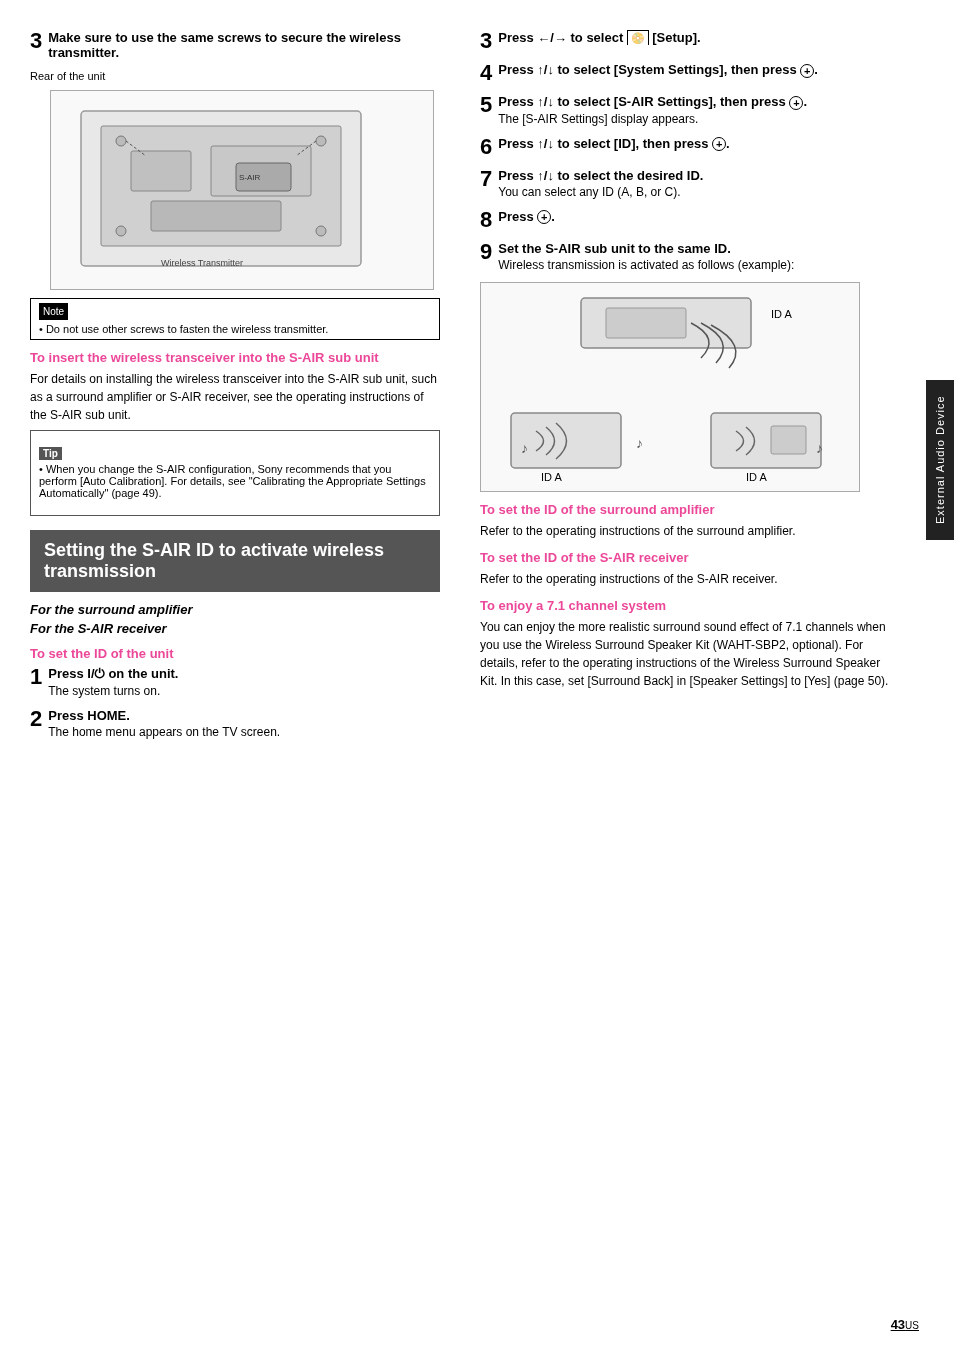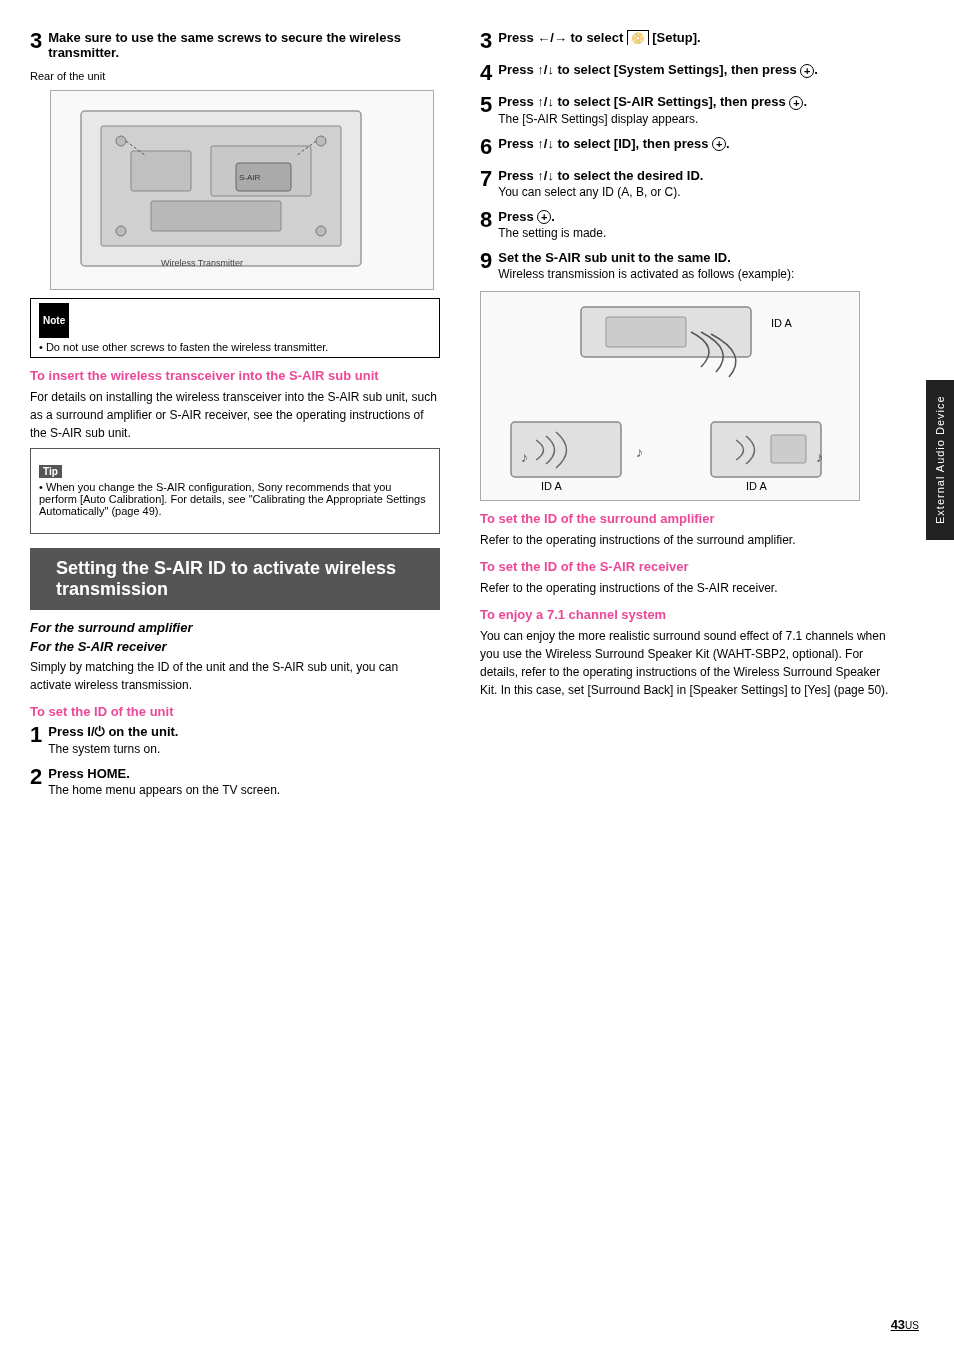--- a/index.html
+++ b/index.html
@@ -67,25 +67,25 @@
       margin-top: 2px;
       color: #000;
     }
     .note-box {
       border: 1px solid #000;
       padding: 4px 8px;
       margin: 8px 0;
       font-size: 11px;
     }
     .note-label {
-      font-weight: bold;
+      font-weight: normal;
       font-size: 10px;
       background: #000;
       color: #fff;
-      padding: 12px 4px;
+      padding: 3px 4px;
       display: inline-block;
       margin-bottom: 3px;
     }
     .tip-label {
       font-weight: bold;
       font-size: 10px;
       background: #555;
       color: #fff;
       padding: 1px 4px;
       display: inline-block;
@@ -105,21 +105,21 @@
     }
     .italic-heading {
       font-style: italic;
       font-weight: bold;
       font-size: 13px;
       margin: 4px 0;
     }
     .big-heading-box {
       background: #555;
       color: #fff;
-      padding: 10px 26px;
+      padding: 10px 14px;
       margin: 14px 0 10px 0;
       font-size: 18px;
       font-weight: bold;
     }
     .rear-label {
       font-size: 11px;
       color: #000;
       margin-bottom: 7px;
     }
     .diagram-box {
@@ -225,21 +225,20 @@
     <div class="tip-box">
       <div class="tip-label">Tip</div>
       <div>• <span>When you change the S-AIR configuration, Sony recommends that you perform [Auto Calibration]. For details, see "Calibrating the Appropriate Settings Automatically" (page 49).</span></div>
     </div>
 
     <div class="big-heading-box">Setting the S-AIR ID to activate wireless transmission</div>
 
     <div class="italic-heading">For the surround amplifier</div>
     <div class="italic-heading">For the S-AIR receiver</div>
 
-    <p>Simply by matching the ID of the unit and the S-AIR sub unit, you can activate wireless transmission.</p>
 
     <div class="section-heading">To set the ID of the unit</div>
 
     <div class="step-block">
       <span class="step-number">1</span>
       <div class="step-content">
         <span class="step-bold">Press I/⏻ on the unit.</span>
         <div class="step-sub">The system turns on.</div>
       </div>
     </div>
@@ -290,21 +289,20 @@
       <div class="step-content">
         <span class="step-bold">Press ↑/↓ to select the desired ID.</span>
         <div class="step-sub">You can select any ID (A, B, or C).</div>
       </div>
     </div>
 
     <div class="step-block">
       <span class="step-number">8</span>
       <div class="step-content">
         <span class="step-bold">Press <span class="circle-plus">+</span>.</span>
-        <div class="step-sub">The setting is made.</div>
       </div>
     </div>
 
     <div class="step-block">
       <span class="step-number">9</span>
       <div class="step-content">
         <span class="step-bold">Set the S-AIR sub unit to the same ID.</span>
         <div class="step-sub">Wireless transmission is activated as follows (example):</div>
       </div>
     </div>

